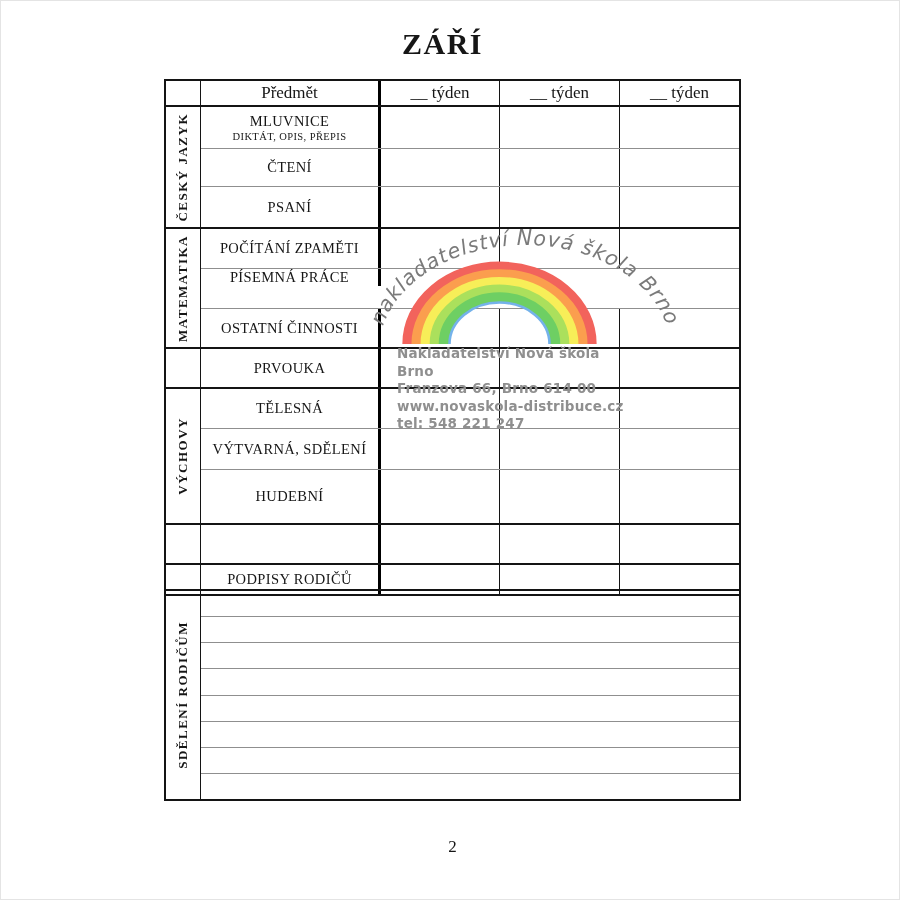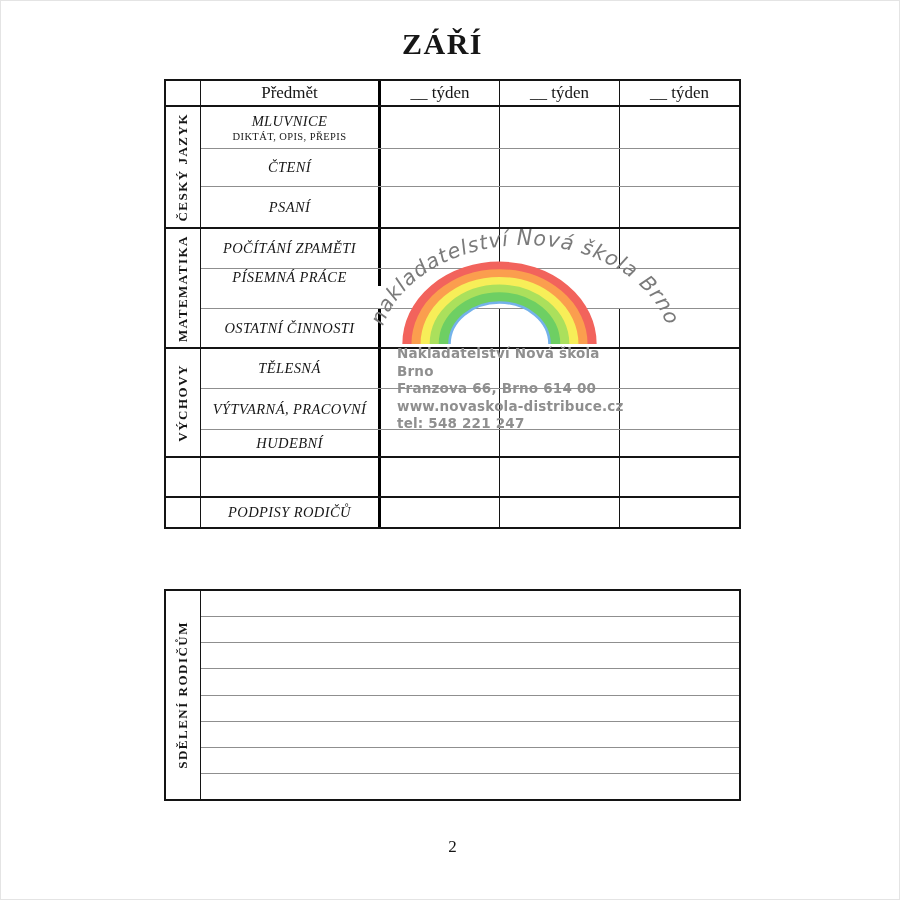--- a/index.html
+++ b/index.html
@@ -32,21 +32,21 @@
   .row { display:flex; border-top:1px solid #8f8f8f; }
   .row:first-child { border-top:0; }
   .namecell {
     width:180px; border-right:3px solid #000000;
     display:flex; flex-direction:column; align-items:center; justify-content:center;
     text-align:left;
   }
   .weekcell { width:119px; border-right:1px solid #141414; }
   .weekcell.w2 { width:120px; }
   .weekcell.last { border-right:0; flex:1; }
-  .mainlabel { font-size:14.5px; letter-spacing:0.4px; line-height:17px;font-style:italic; }
+  .mainlabel { font-size:14.5px; letter-spacing:0.4px; line-height:17px; }
   .sublabel  { font-size:10.5px; letter-spacing:0.4px; line-height:13px; }
   .hdr .namecell, .hdr .weekcell {
     display:flex; align-items:center; justify-content:center;
   }
   .hdrtext { font-size:17px; }
   
   .ntable {
     position:absolute; left:163px; top:588px; width:577px; height:212px;
     border:2px solid #141414; display:flex;
   }
@@ -152,43 +152,58 @@
           <div class="namecell">
             <div class="mainlabel">OSTATNÍ ČINNOSTI</div>
           </div>
           <div class="weekcell"></div>
           <div class="weekcell w2"></div>
           <div class="weekcell last"></div>
         </div>
       </div>
     </div>
 
+    <div class="sec">
+      <div class="labelcell">
+        <span class="vlabel"></span>
+      </div>
+      <div class="rows">
+        <div class="row" style="height:38px;">
+          <div class="namecell">
+            <div class="mainlabel">PRVOUKA</div>
+          </div>
+          <div class="weekcell"></div>
+          <div class="weekcell w2"></div>
+          <div class="weekcell last"></div>
+        </div>
+      </div>
+    </div>
 
     <div class="sec">
       <div class="labelcell">
         <span class="vlabel">VÝCHOVY</span>
       </div>
       <div class="rows">
         <div class="row" style="height:39px;">
           <div class="namecell">
             <div class="mainlabel">TĚLESNÁ</div>
           </div>
           <div class="weekcell"></div>
           <div class="weekcell w2"></div>
           <div class="weekcell last"></div>
         </div>
         <div class="row" style="height:41px;">
           <div class="namecell">
-            <div class="mainlabel">VÝTVARNÁ, PRACOVNÍ</div>
-          </div>
-          <div class="weekcell"></div>
-          <div class="weekcell w2"></div>
-          <div class="weekcell last"></div>
-        </div>
-        <div class="row" style="height:27px;">
+            <div class="mainlabel">VÝTVARNÁ, SDĚLENÍ</div>
+          </div>
+          <div class="weekcell"></div>
+          <div class="weekcell w2"></div>
+          <div class="weekcell last"></div>
+        </div>
+        <div class="row" style="height:54px;">
           <div class="namecell">
             <div class="mainlabel">HUDEBNÍ</div>
           </div>
           <div class="weekcell"></div>
           <div class="weekcell w2"></div>
           <div class="weekcell last"></div>
         </div>
       </div>
     </div>
 

